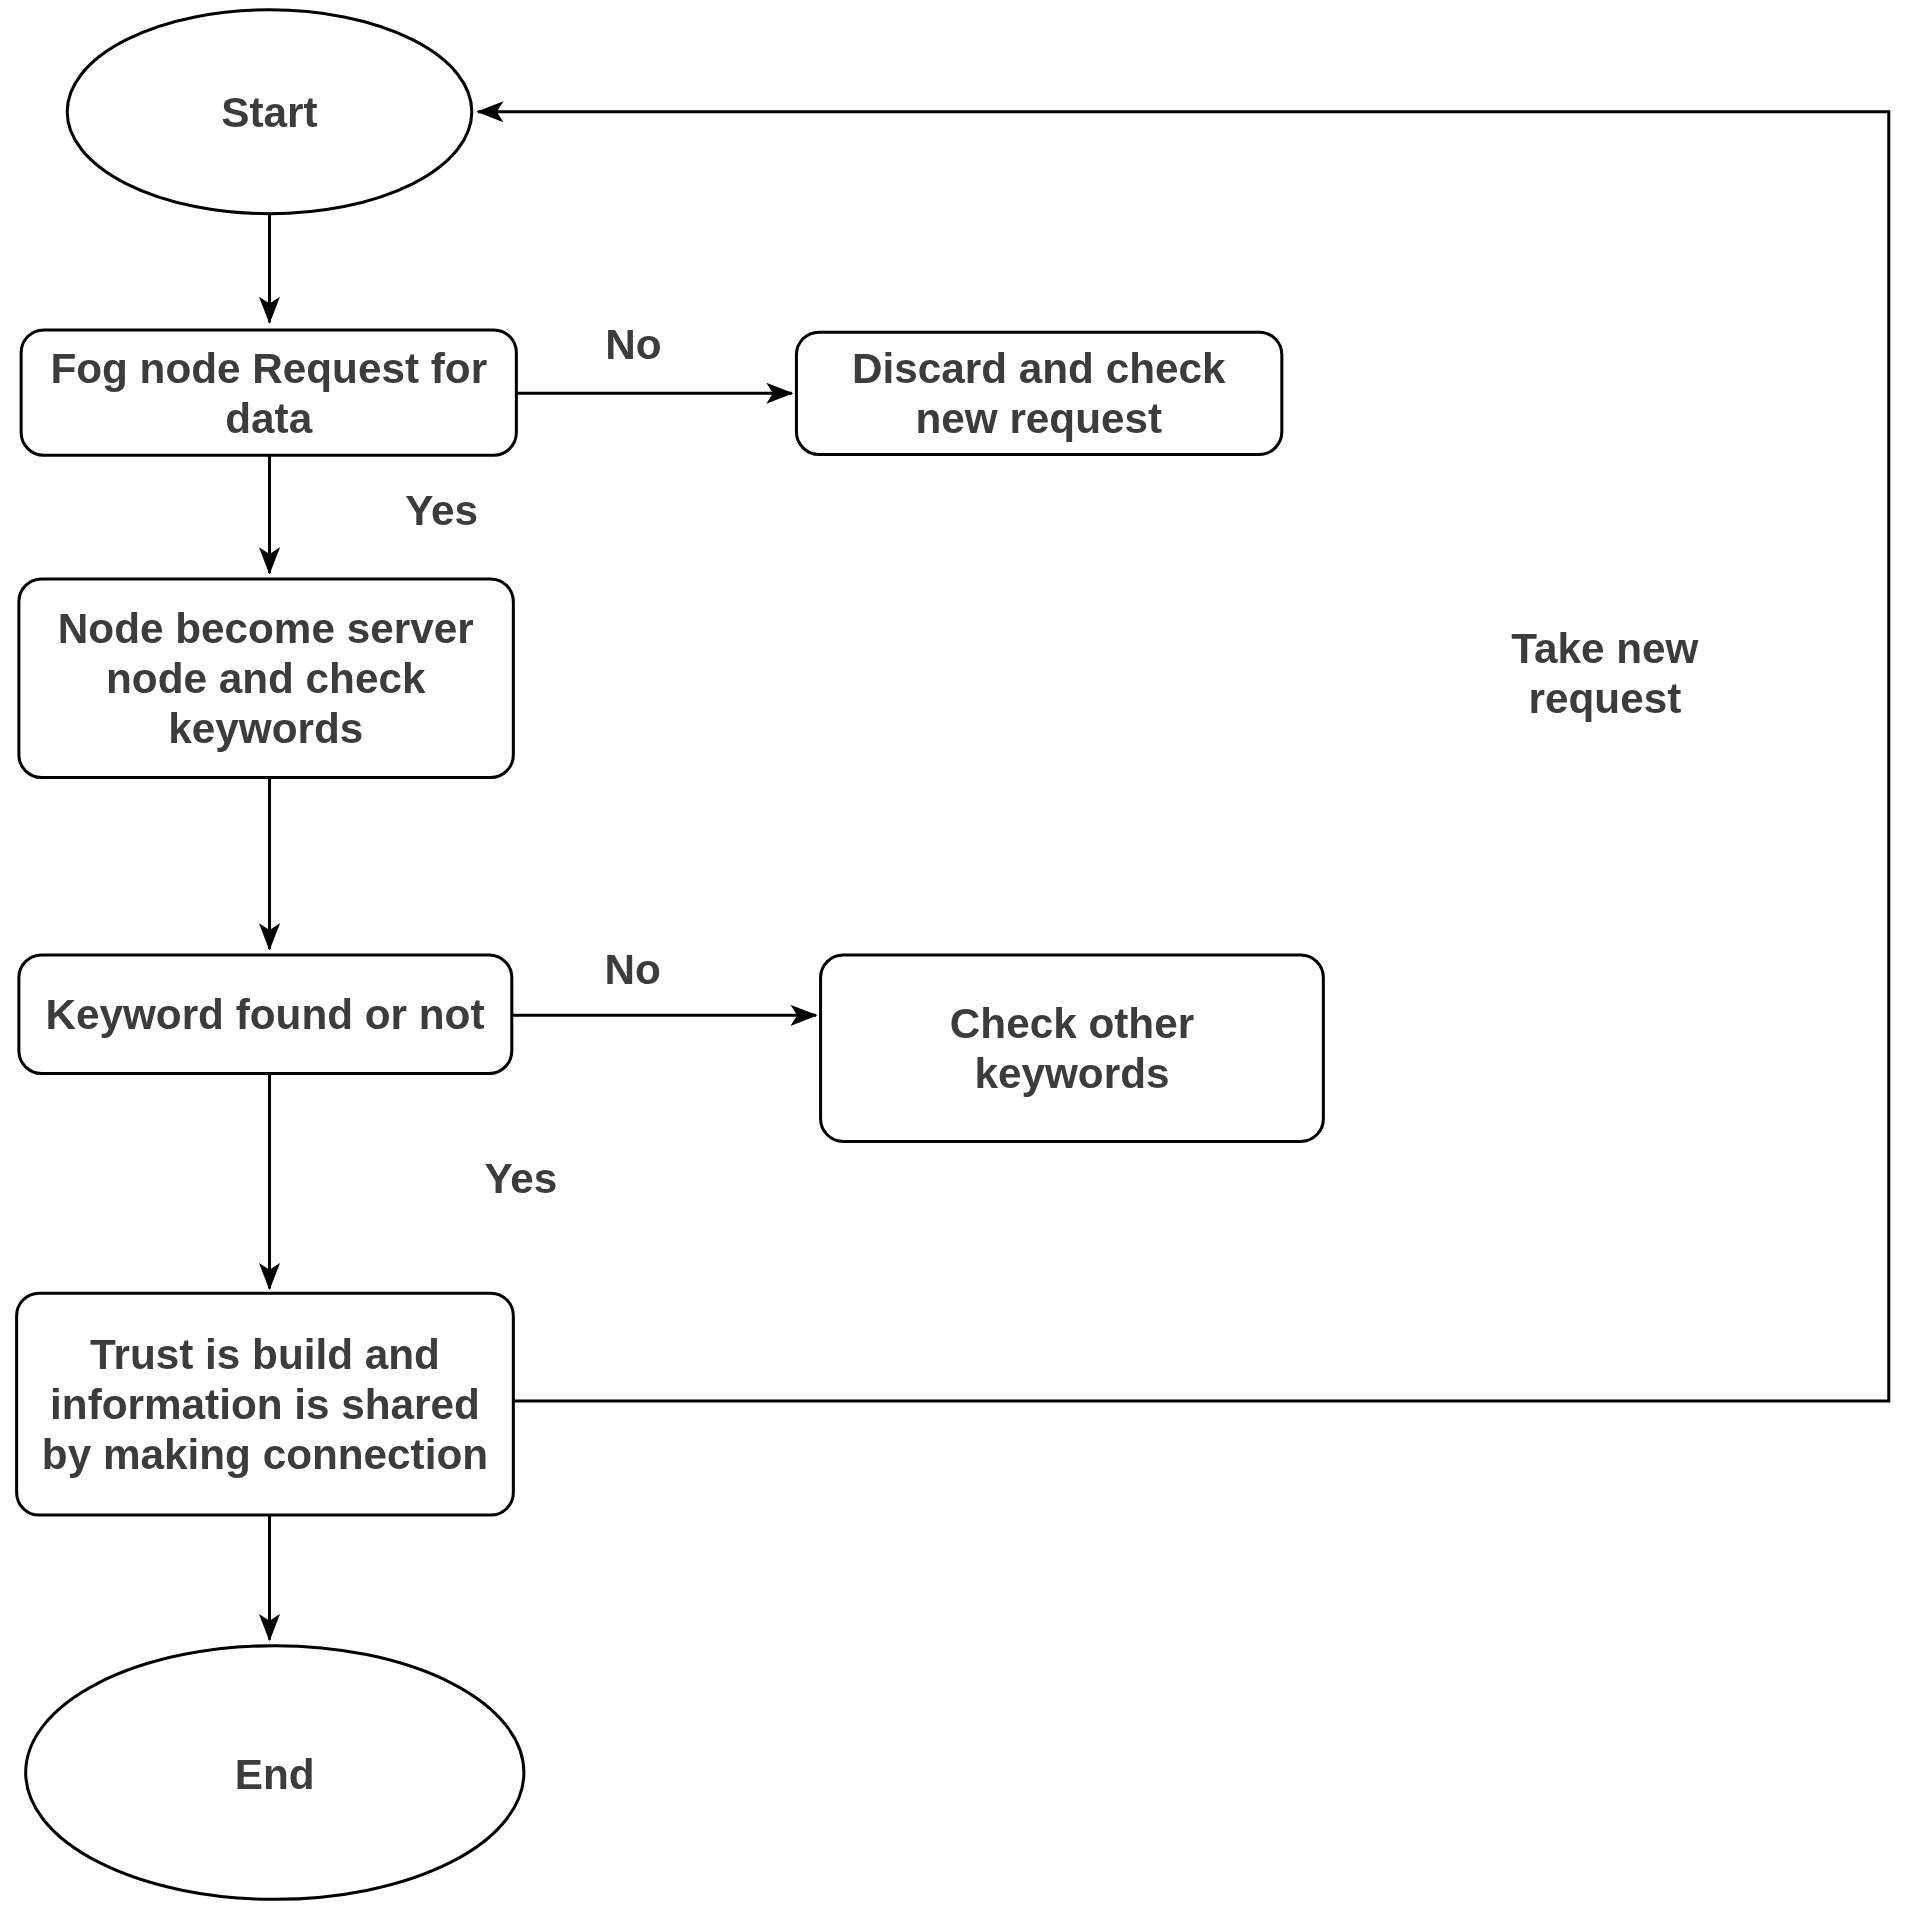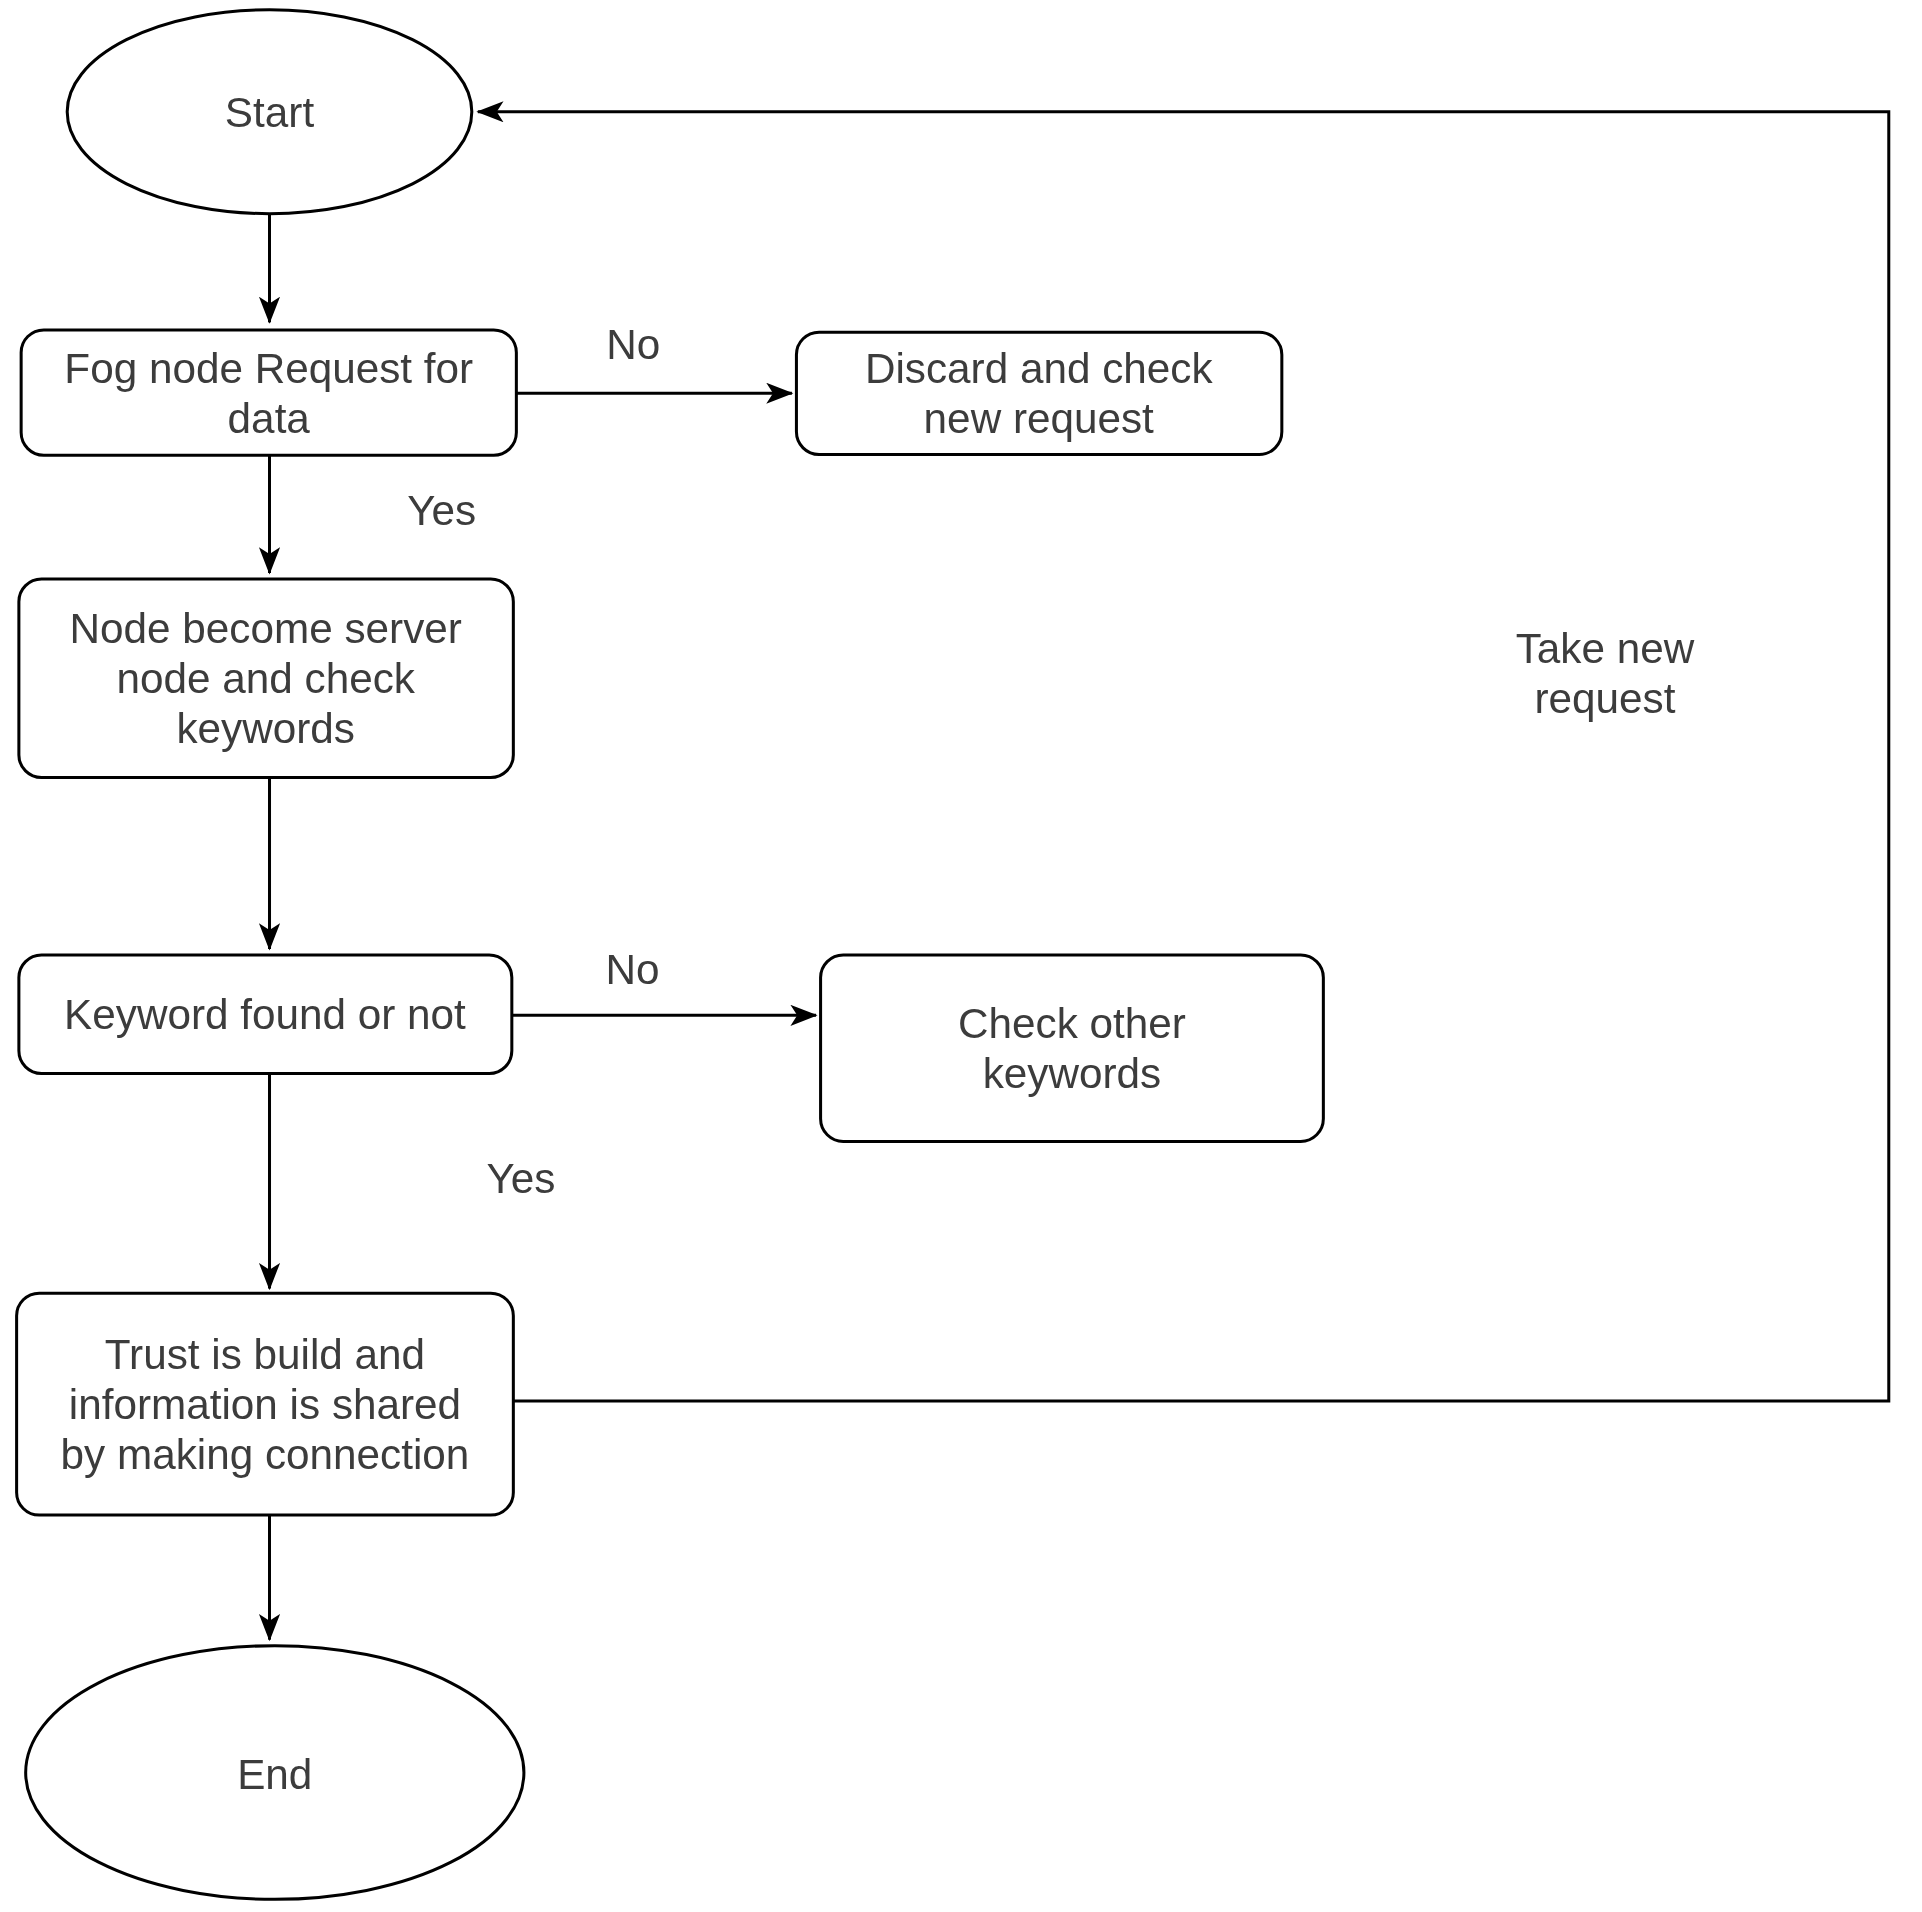--- a/index.html
+++ b/index.html
@@ -4,20 +4,21 @@
 <style>
   html, body {
     margin: 0;
     padding: 0;
     background: #ffffff;
   }
   .canvas-wrap {
     width: 100%;
     max-width: 1923px;
     background: #5eead4;
+    font-weight: bold;
   }
   svg {
     display: block;
     width: 100%;
     height: auto;
     background: #ffffff;
   }
   .shape {
     fill: #ffffff;
     stroke: #000000;

